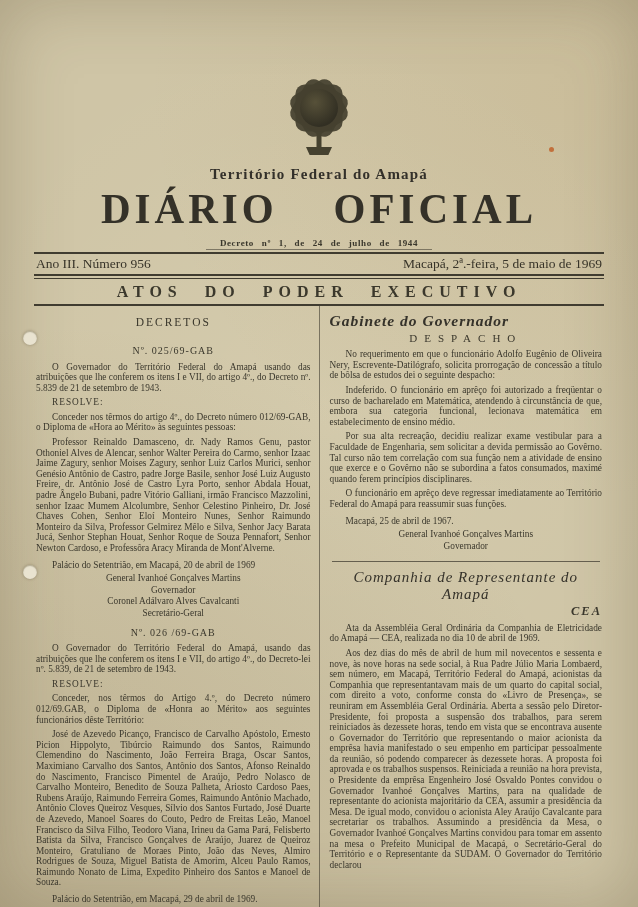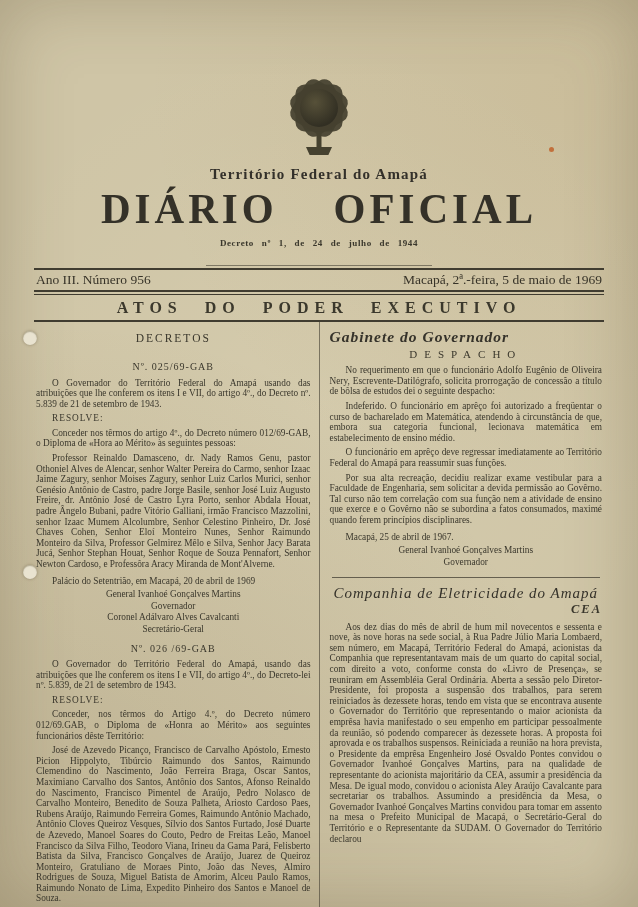--- a/index.html
+++ b/index.html
@@ -43,21 +43,21 @@
     background:#45412f; transform:translateX(-50%);
     clip-path:polygon(0 0,100% 0,86% 100%,14% 100%); }
 
   .territory{ font-size:15px; font-weight:bold; letter-spacing:1.2px; margin-top:4px;
     color:#33302a; }
   .doi-title{ display:flex; justify-content:center; gap:56px; margin-top:1px;
     font-size:41px; font-weight:bold; letter-spacing:4px; color:#343128;
     transform:scaleY(1.04); }
   .decree-line{ font-size:9px; font-weight:bold; letter-spacing:.6px; word-spacing:5px;
     margin-top:2px; display:inline-block; border-bottom:1px solid rgba(58,55,44,.55);
-    padding:0 14px 17px; }
+    padding:0 14px 1px; }
 
   .issue-bar{ display:flex; justify-content:space-between; align-items:baseline;
     border-top:2px solid #403c30; margin-top:2px; padding:2px 2px 2px 2px;
     font-size:13.5px; color:#373328; }
   .rule-double{ height:5px; border-top:2px solid #403c30; border-bottom:1px solid #403c30; }
 
   .banner{ text-align:center; font-size:16px; font-weight:800; letter-spacing:6px;
     word-spacing:12px; padding:4px 0 3px; color:#3b382c;
     border-bottom:2px solid #403c30; }
 
@@ -156,29 +156,30 @@
       </div>
     </div>
 
     <div class="col-divider"></div>
 
     <div class="col col-right">
       <div class="h-gabinete">Gabinete do Governador</div>
       <div class="h-despacho">DESPACHO</div>
       <p class="p">No requerimento em que o funcionário Adolfo Eugênio de Oliveira Nery, Escrevente-Datilógrafo, solicita prorrogação de concessão a título de bôlsa de estudos dei o seguinte despacho:</p>
       <p class="p">Indeferido. O funcionário em aprêço foi autorizado a freqüentar o curso de bacharelado em Matemática, atendendo à circunstância de que, embora sua categoria funcional, lecionava matemática em estabelecimento de ensino médio.</p>
+      <p class="p">Por sua alta recreação, decidiu realizar exame vestibular para a Faculdade de Engenharia, sem solicitar a devida permissão ao Govêrno. Tal curso não tem correlação com sua função nem a atividade de ensino que exerce e o Govêrno não se subordina a fatos consumados, maximé quando ferem princípios disciplinares.</p>
       <p class="p">O funcionário em aprêço deve regressar imediatamente ao Território Federal do Amapá para reassumir suas funções.</p>
-      <p class="p">Por sua alta recreação, decidiu realizar exame vestibular para a Faculdade de Engenharia, sem solicitar a devida permissão ao Govêrno. Tal curso não tem correlação com sua função nem a atividade de ensino que exerce e o Govêrno não se subordina a fatos consumados, maximé quando ferem princípios disciplinares.</p>
       <p class="place-date">Macapá, 25 de abril de 1967.</p>
       <div class="sig-block">
         <div class="sig sig-name">General Ivanhoé Gonçalves Martins</div>
         <div class="sig sig-role">Governador</div>
       </div>
 
       <div class="section-rule"></div>
 
-      <div class="h-cea">Companhia de Eletricidade do Amapá</div>
+      <div class="h-cea">Companhia de Representante do Amapá</div>
       <div class="h-cea-sub">CEA</div>
+      <p class="p">Ata da Assembléia Geral Ordinária da Companhia de Eletricidade do Amapá — CEA, realizada no dia 10 de abril de 1969.</p>
       <p class="p">Aos dez dias do mês de abril de hum mil novecentos e sessenta e nove, às nove horas na sede social, à Rua Padre Júlio Maria Lombaerd, sem número, em Macapá, Território Federal do Amapá, acionistas da Companhia que representantavam mais de um quarto do capital social, com direito a voto, conforme consta do «Livro de Presença», se reuniram em Assembléia Geral Ordinária. Aberta a sessão pelo Diretor-Presidente, foi proposta a suspensão dos trabalhos, para serem reiniciados às dezessete horas, tendo em vista que se encontrava ausente o Governador do Território que representando o maior acionista da emprêsa havia manifestado o seu empenho em participar pessoalmente da reunião, só podendo comparecer às dezessete horas. A proposta foi aprovada e os trabalhos suspensos. Reiniciada a reunião na hora prevista, o Presidente da emprêsa Engenheiro José Osvaldo Pontes convidou o Governador Ivanhoé Gonçalves Martins, para na qualidade de representante do acionista majoritário da CEA, assumir a presidência da Mesa. De igual modo, convidou o acionista Aley Araújo Cavalcante para secretariar os trabalhos. Assumindo a presidência da Mesa, o Governador Ivanhoé Gonçalves Martins convidou para tomar em assento na mesa o Prefeito Municipal de Macapá, o Secretário-Geral do Território e o Representante da SUDAM. O Governador do Território declarou</p>
     </div>
   </div>
 
 </div>
 
 </body></html>

